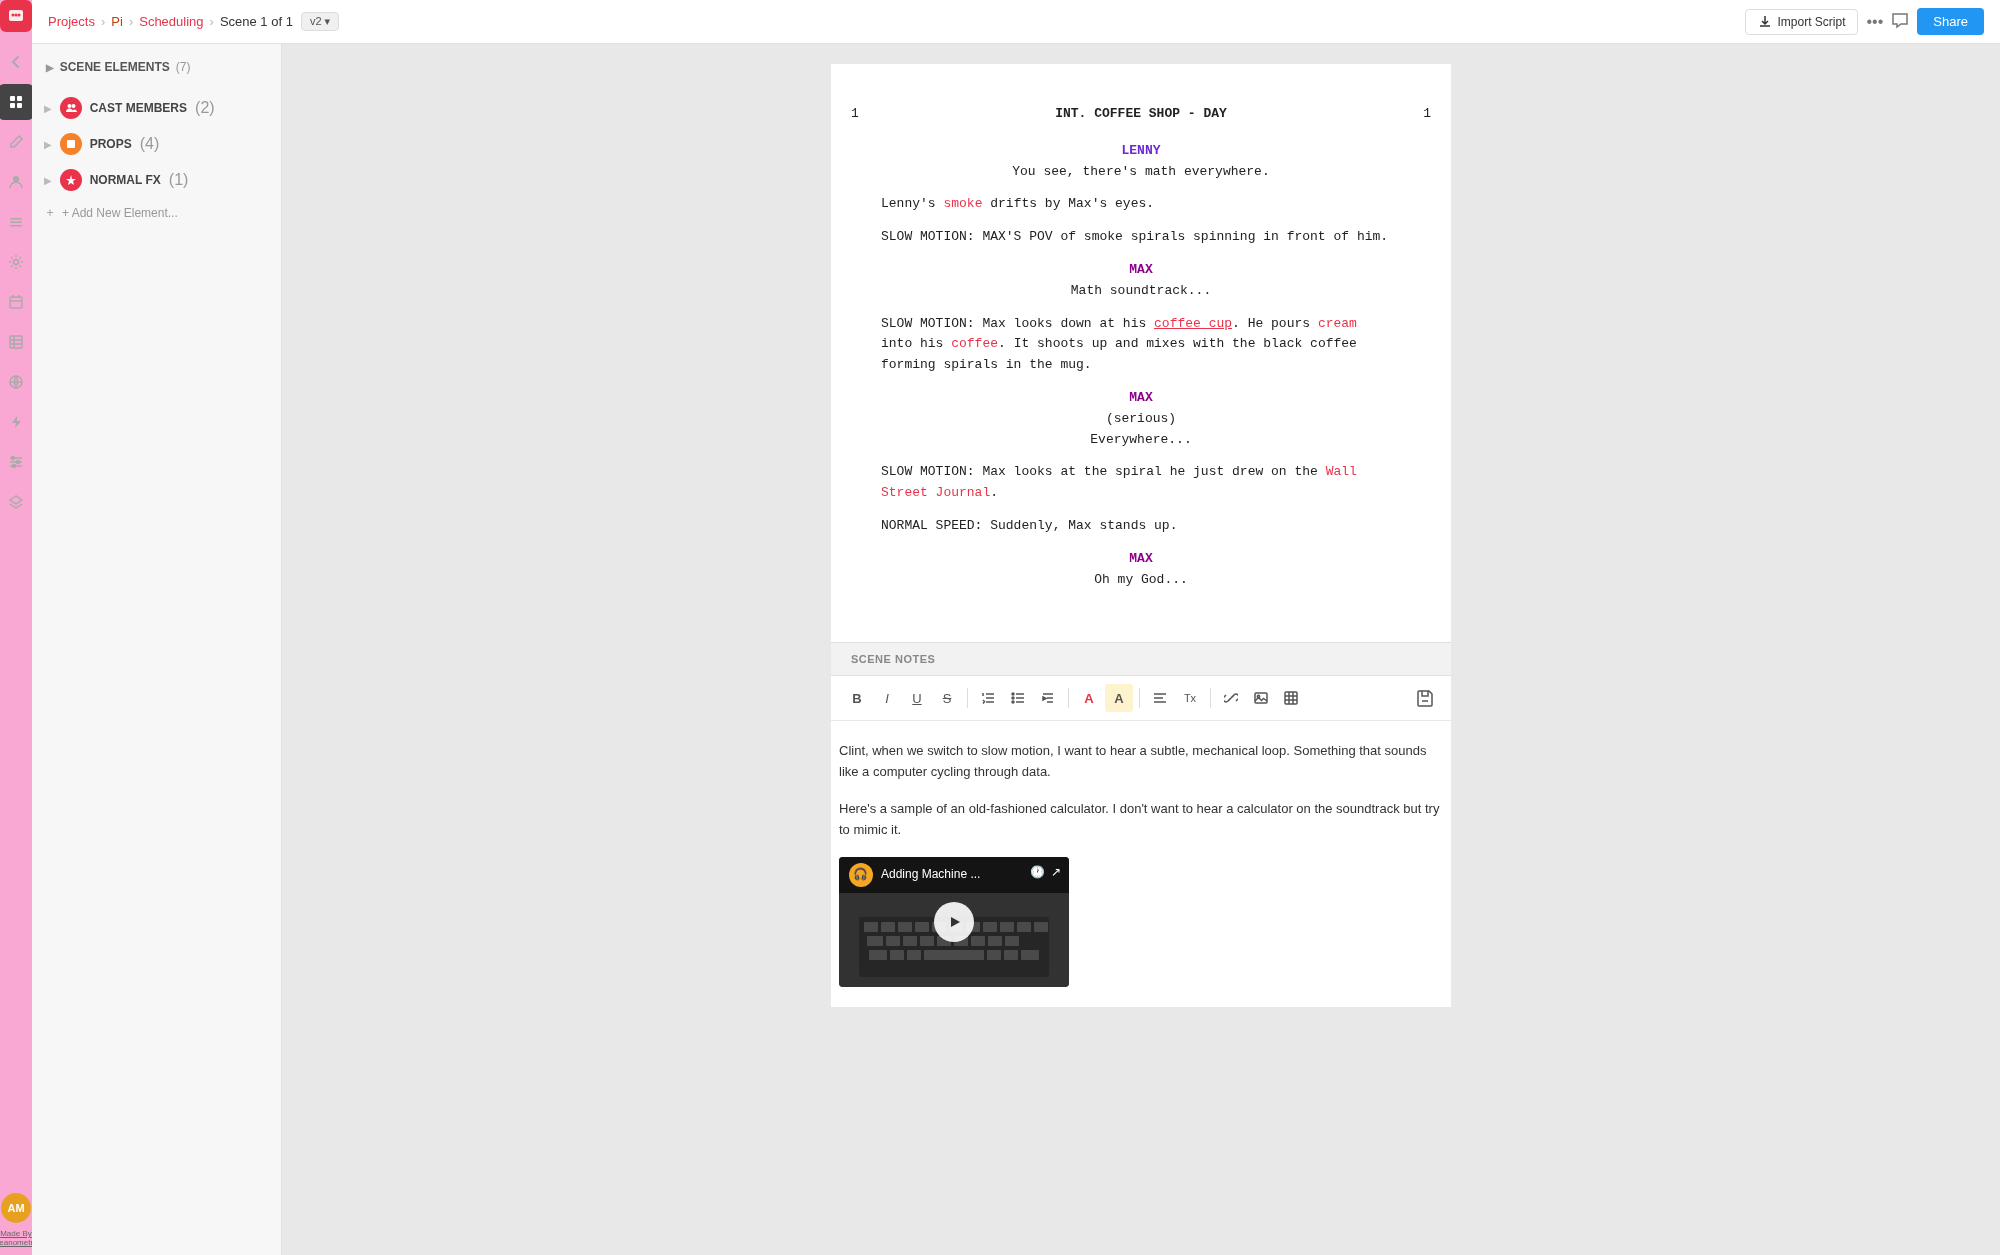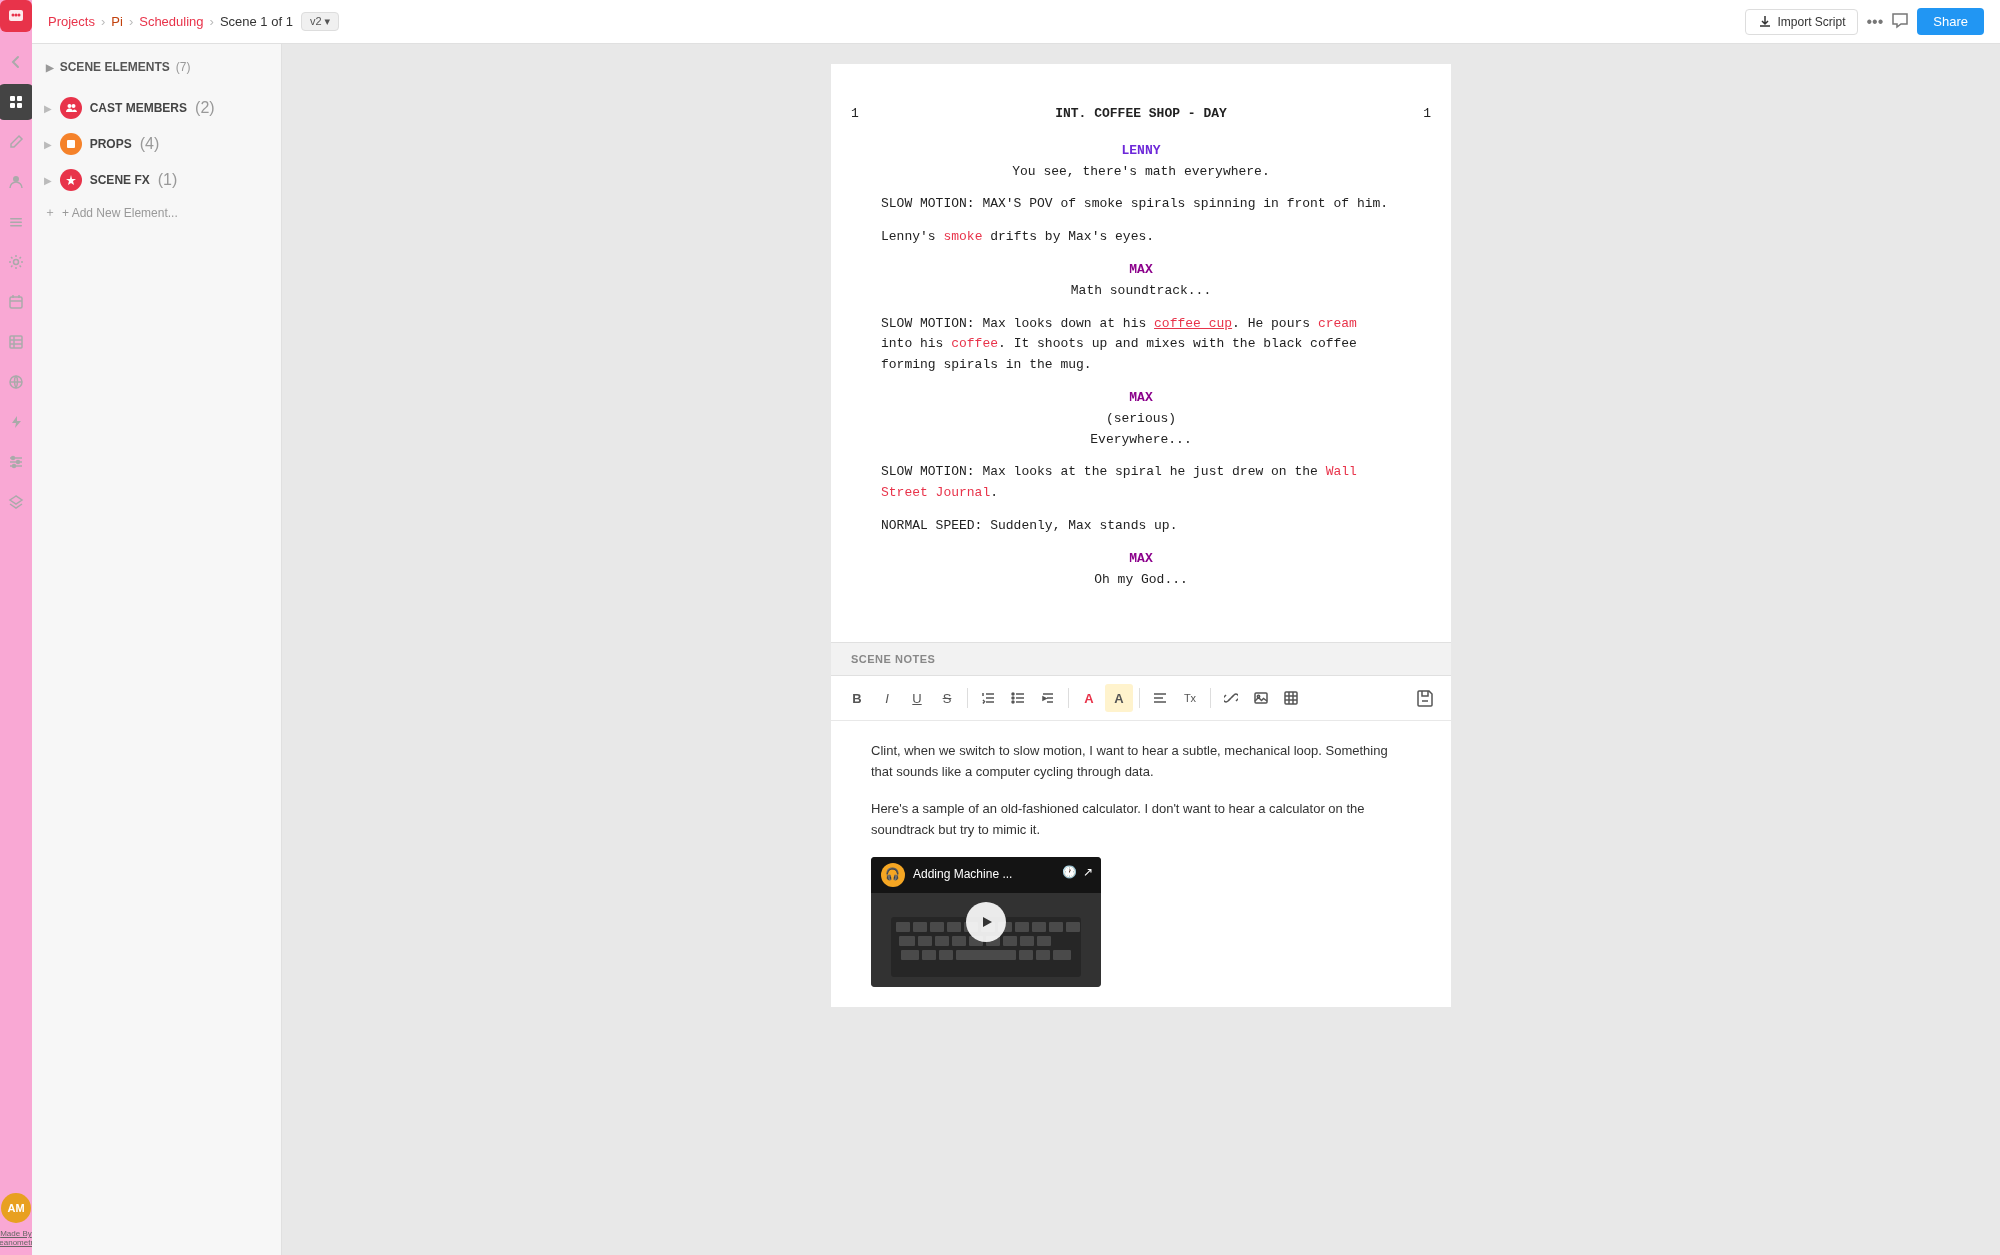--- a/index.html
+++ b/index.html
@@ -287,21 +287,21 @@
       border-radius: 3px; font-size: 13px; color: #555;
     }
     .toolbar-sep { width: 1px; height: 20px; background: #ddd; margin: 0 4px; }
     .toolbar-save {
       margin-left: auto;
       width: 28px; height: 28px;
       display: flex; align-items: center; justify-content: center;
       cursor: pointer;
     }
     .notes-content {
-      padding: 20px 40px;
+      padding: 20px 8px;
       font-size: 13px;
       color: #333;
       line-height: 1.6;
       background: #fff;
     }
     .notes-content p { margin-bottom: 16px; }
 
     
     .video-embed {
       width: 230px;
@@ -514,44 +514,44 @@
         <span class="section-badge">(4)</span>
       </div>
 
       <div class="element-row">
         <span class="chevron" style="color:#bbb; font-size:10px;">▶</span>
         <div class="element-icon pink">
           <svg width="12" height="12" viewBox="0 0 12 12" fill="white">
               <path d="M6 1l1 4h4l-3 2 1 4-3-2-3 2 1-4-3-2h4z"></path>
             </svg>
         </div>
-        <span class="element-label">SCENE FX</span>
+        <span class="element-label">NORMAL FX</span>
         <span class="section-badge">(1)</span>
       </div>
 
       <div class="add-element">
         <span>＋</span>
         <span>+ Add New Element...</span>
       </div>
     </div>
 
     <div class="script-area">
 
       <div class="script-page">
         <span class="scene-number-left">1</span>
         <span class="scene-number-right">1</span>
 
         <p class="scene-heading" style="text-align:center; margin-left:30px; margin-right:30px;">INT. COFFEE SHOP - DAY</p>
 
         <p class="character-name">LENNY</p>
         <p class="dialogue">You see, there's math everywhere.</p>
 
+        <p class="action">Lenny's <span class="highlight-smoke">smoke</span> drifts by Max's eyes.</p>
+
         <p class="action">SLOW MOTION: MAX'S POV of smoke spirals spinning in front of him.</p>
-
-        <p class="action">Lenny's <span class="highlight-smoke">smoke</span> drifts by Max's eyes.</p>
 
         <p class="character-name max">MAX</p>
         <p class="dialogue">Math soundtrack...</p>
 
         <p class="action">SLOW MOTION: Max looks down at his <span class="highlight-coffee-cup">coffee cup</span>. He pours <span class="highlight-cream">cream</span><br>into his <span class="highlight-coffee">coffee</span>. It shoots up and mixes with the black coffee<br>forming spirals in the mug.</p>
 
         <p class="character-name max">MAX</p>
         <p class="parenthetical">(serious)</p>
         <p class="dialogue">Everywhere...</p>
 

